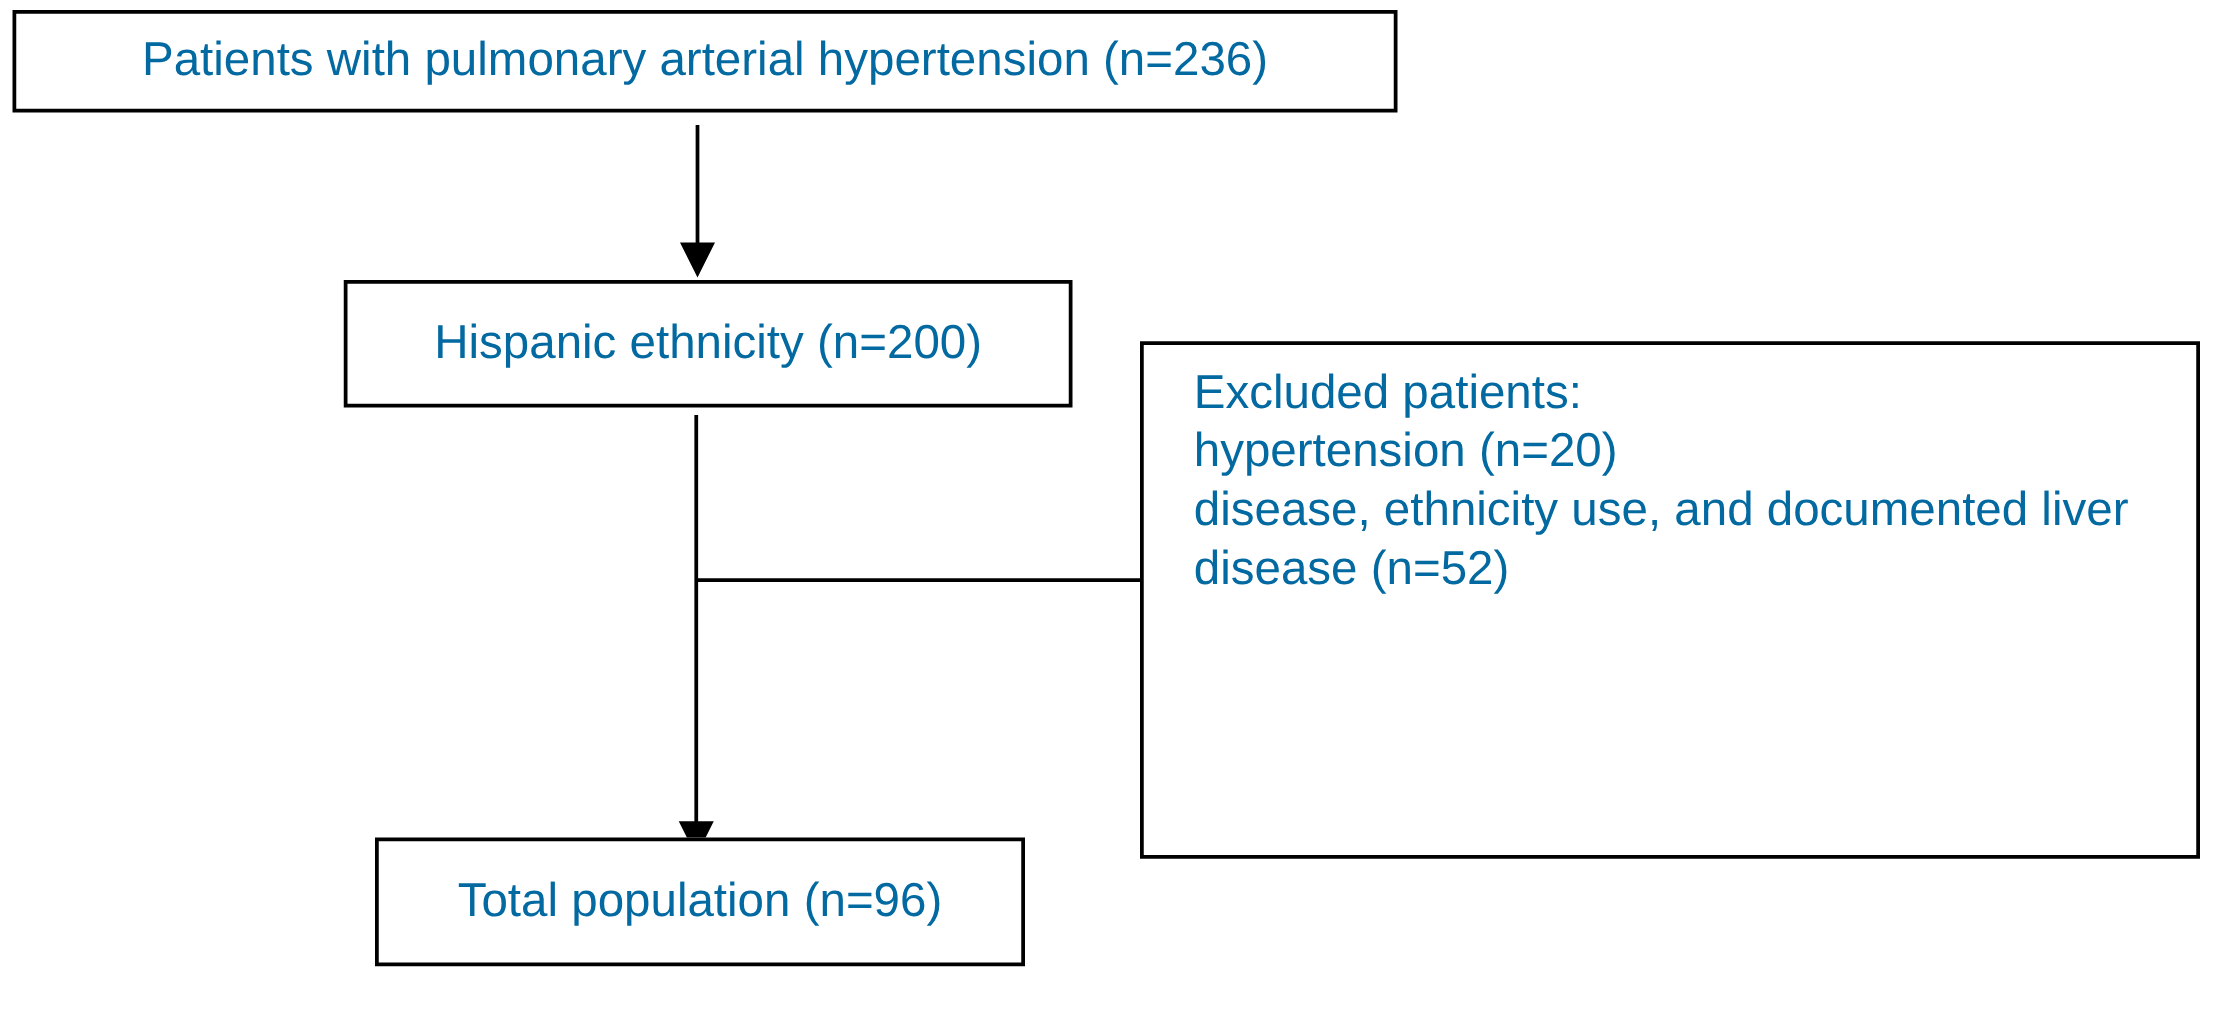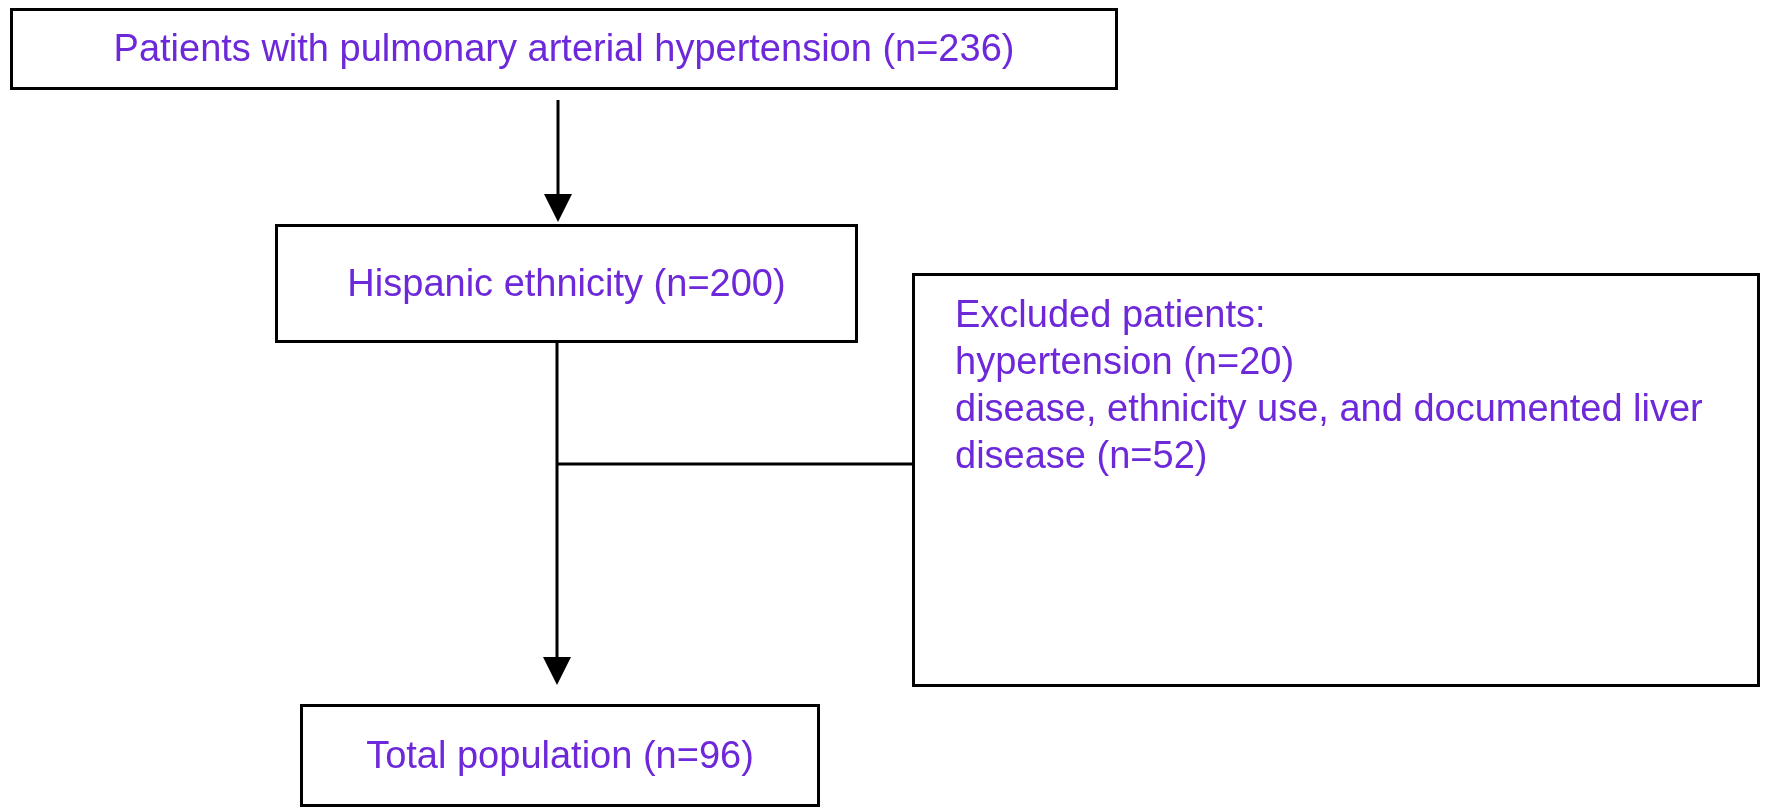--- a/index.html
+++ b/index.html
@@ -6,21 +6,21 @@
     margin: 0;
     padding: 0;
     background: #ffffff;
   }
   .stage {
     position: relative;
     width: 1772px;
     height: 809px;
     background: #ffffff;
     font-family: "Liberation Sans", "DejaVu Sans", sans-serif;
-    color: #6d28d9;
+    color: #0369a1;
     overflow: hidden;
   }
   .connectors {
     position: absolute;
     left: 0;
     top: 0;
     width: 1772px;
     height: 809px;
     pointer-events: none;
   }
@@ -39,25 +39,25 @@
   .box-pah {
     left: 10px;
     top: 8px;
     width: 1108px;
     height: 82px;
   }
   .box-hispanic {
     left: 275px;
     top: 224px;
     width: 583px;
-    height: 119px;
+    height: 102px;
   }
   .box-total {
     left: 300px;
-    top: 704px;
+    top: 670px;
     width: 520px;
     height: 103px;
   }
   .box-excluded {
     left: 912px;
     top: 273px;
     width: 848px;
     height: 414px;
     display: block;
     padding: 15px 20px 0 40px;

